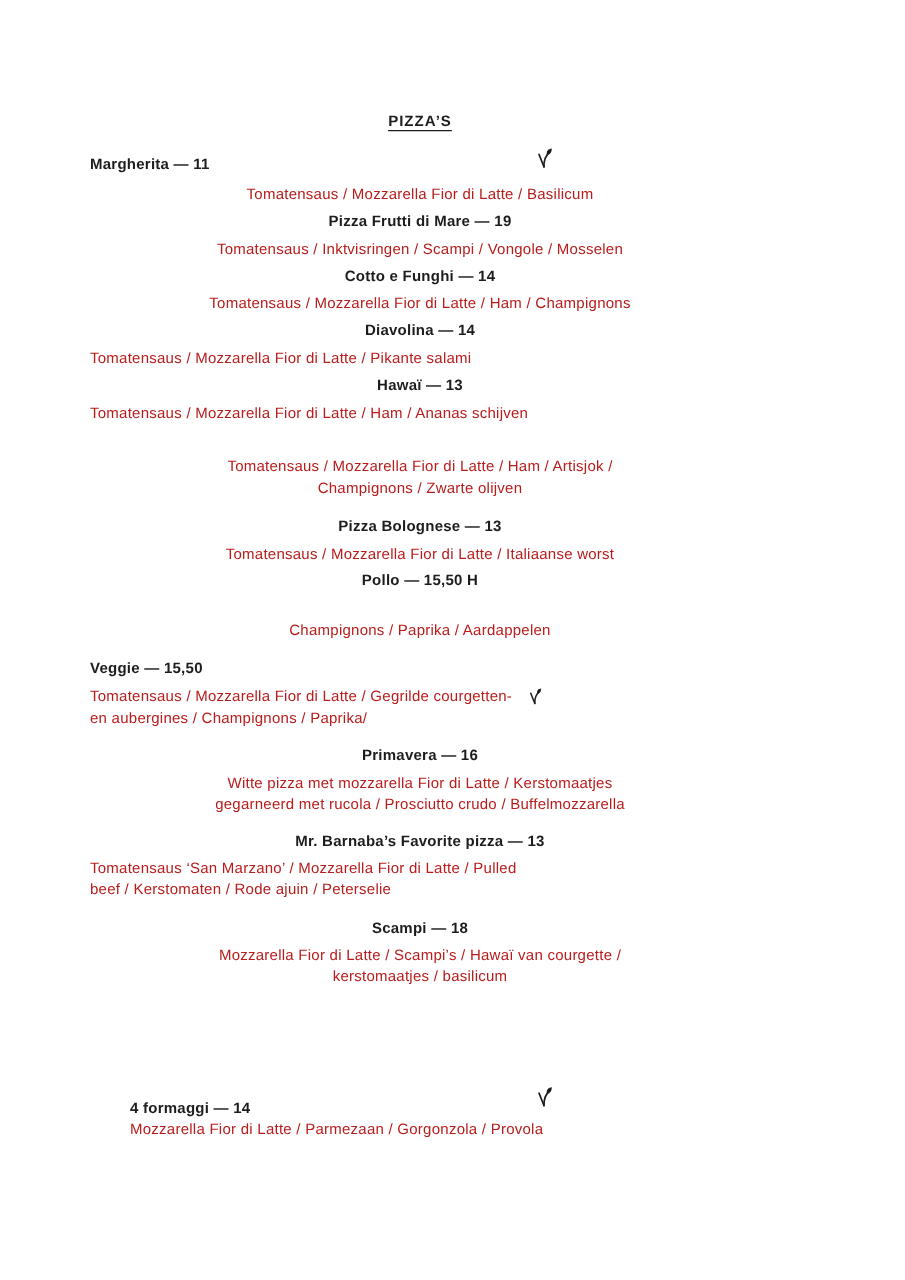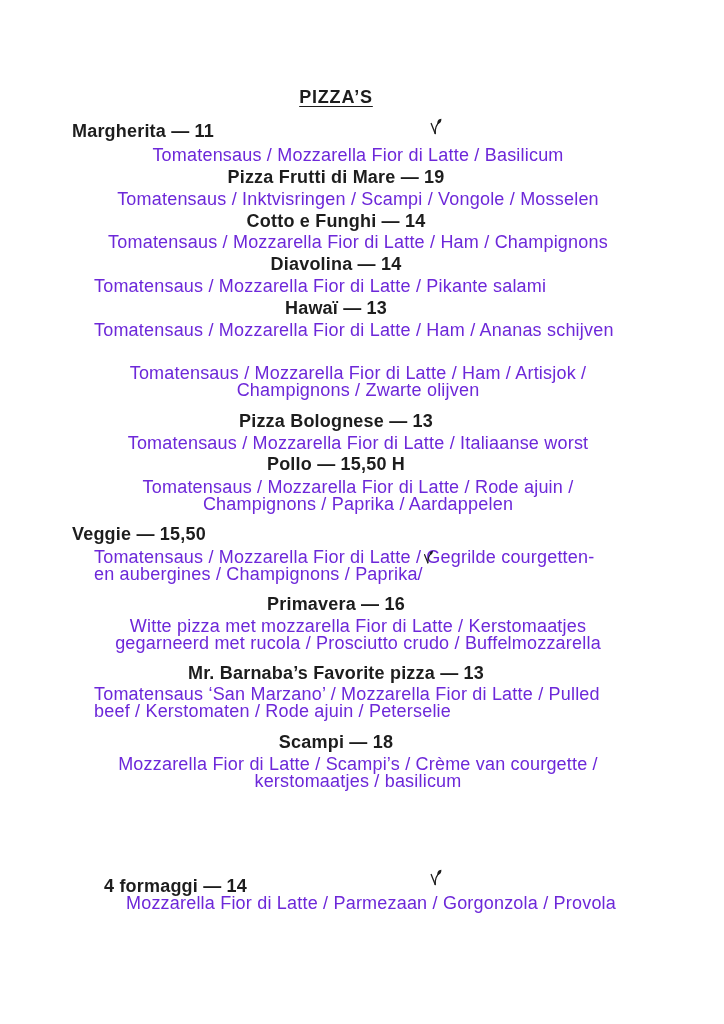--- a/index.html
+++ b/index.html
@@ -13,35 +13,34 @@
     height: 1024px;
     background: #ffffff;
     font-family: "Liberation Sans", sans-serif;
     overflow: hidden;
   }
   .line {
     position: absolute;
     left: 0;
     width: 672px;
     line-height: 22px;
-    font-size: 18px;
+    font-size: 12px;
     letter-spacing: 0.2px;
     white-space: pre;
   }
   .center { text-align: center; }
   .left   { text-align: left; padding-left: 72px; box-sizing: border-box; }
   .left2  { text-align: left; padding-left: 104px; box-sizing: border-box; }
   .name {
     color: #1d1d1d;
     font-weight: 600;
   }
   .desc {
-    color: #6d28d9;
+    color: #b91c1c;
     font-weight: 400;
-    margin-left: 22px;
   }
   .title {
     color: #1d1d1d;
     font-weight: 600;
     letter-spacing: 0.8px;
     text-decoration: underline;
     text-underline-offset: 3px;
   }
   .leaf {
     position: absolute;
@@ -70,37 +69,36 @@
   <div class="line center name" style="top:297px">Hawaï — 13</div>
   <div class="line left desc" style="top:319px">Tomatensaus / Mozzarella Fior di Latte / Ham / Ananas schijven</div>
 
   <div class="line center desc" style="top:362px">Tomatensaus / Mozzarella Fior di Latte / Ham / Artisjok /</div>
   <div class="line center desc" style="top:379px">Champignons / Zwarte olijven</div>
 
   <div class="line center name" style="top:410px">Pizza Bolognese — 13</div>
   <div class="line center desc" style="top:432px">Tomatensaus / Mozzarella Fior di Latte / Italiaanse worst</div>
 
   <div class="line center name" style="top:453px">Pollo — 15,50 H</div>
-  <div class="line center desc" style="top:476px">Tomatensaus / Mozzarella Fior di Latte / Rode ajuin /</div>
   <div class="line center desc" style="top:493px">Champignons / Paprika / Aardappelen</div>
 
   <div class="line left name" style="top:523px">Veggie — 15,50</div>
   <div class="line left desc" style="top:546px">Tomatensaus / Mozzarella Fior di Latte / Gegrilde courgetten-</div>
   <div class="line left desc" style="top:563px">en aubergines / Champignons / Paprika/</div>
 
   <div class="line center name" style="top:593px">Primavera — 16</div>
   <div class="line center desc" style="top:615px">Witte pizza met mozzarella Fior di Latte / Kerstomaatjes</div>
   <div class="line center desc" style="top:632px">gegarneerd met rucola / Prosciutto crudo / Buffelmozzarella</div>
 
   <div class="line center name" style="top:662px">Mr. Barnaba’s Favorite pizza — 13</div>
   <div class="line left desc" style="top:700px">beef / Kerstomaten / Rode ajuin / Peterselie</div>
   <div class="line left desc" style="top:683px">Tomatensaus ‘San Marzano’ / Mozzarella Fior di Latte / Pulled</div>
 
   <div class="line center name" style="top:731px">Scampi — 18</div>
-  <div class="line center desc" style="top:753px">Mozzarella Fior di Latte / Scampi’s / Crème van courgette /</div>
+  <div class="line center desc" style="top:753px">Mozzarella Fior di Latte / Scampi’s / Hawaï van courgette /</div>
   <div class="line center desc" style="top:770px">kerstomaatjes / basilicum</div>
 
   <div class="line left2 name" style="top:875px">4 formaggi — 14</div>
   <div class="line left2 desc" style="top:892px">Mozzarella Fior di Latte / Parmezaan / Gorgonzola / Provola</div>
 
   <span class="leaf" style="left:428px; top:118px; width:16px; height:18px;">
     <svg width="16" height="18" viewBox="0 0 16 18">
       <path d="M3.2 5.5 L7.2 15.5" stroke="#1d1d1d" stroke-width="1.3" fill="none" stroke-linecap="round"></path>
       <path d="M7.2 15.5 C7 10.5 8.3 6.5 11.8 3.6" stroke="#1d1d1d" stroke-width="1.3" fill="none" stroke-linecap="round"></path>
       <path d="M13.4 0.8 C10.2 1.2 8.8 3.2 9.6 6.2 C12.4 5.4 13.6 3.4 13.4 0.8 Z" fill="#1d1d1d"></path>

